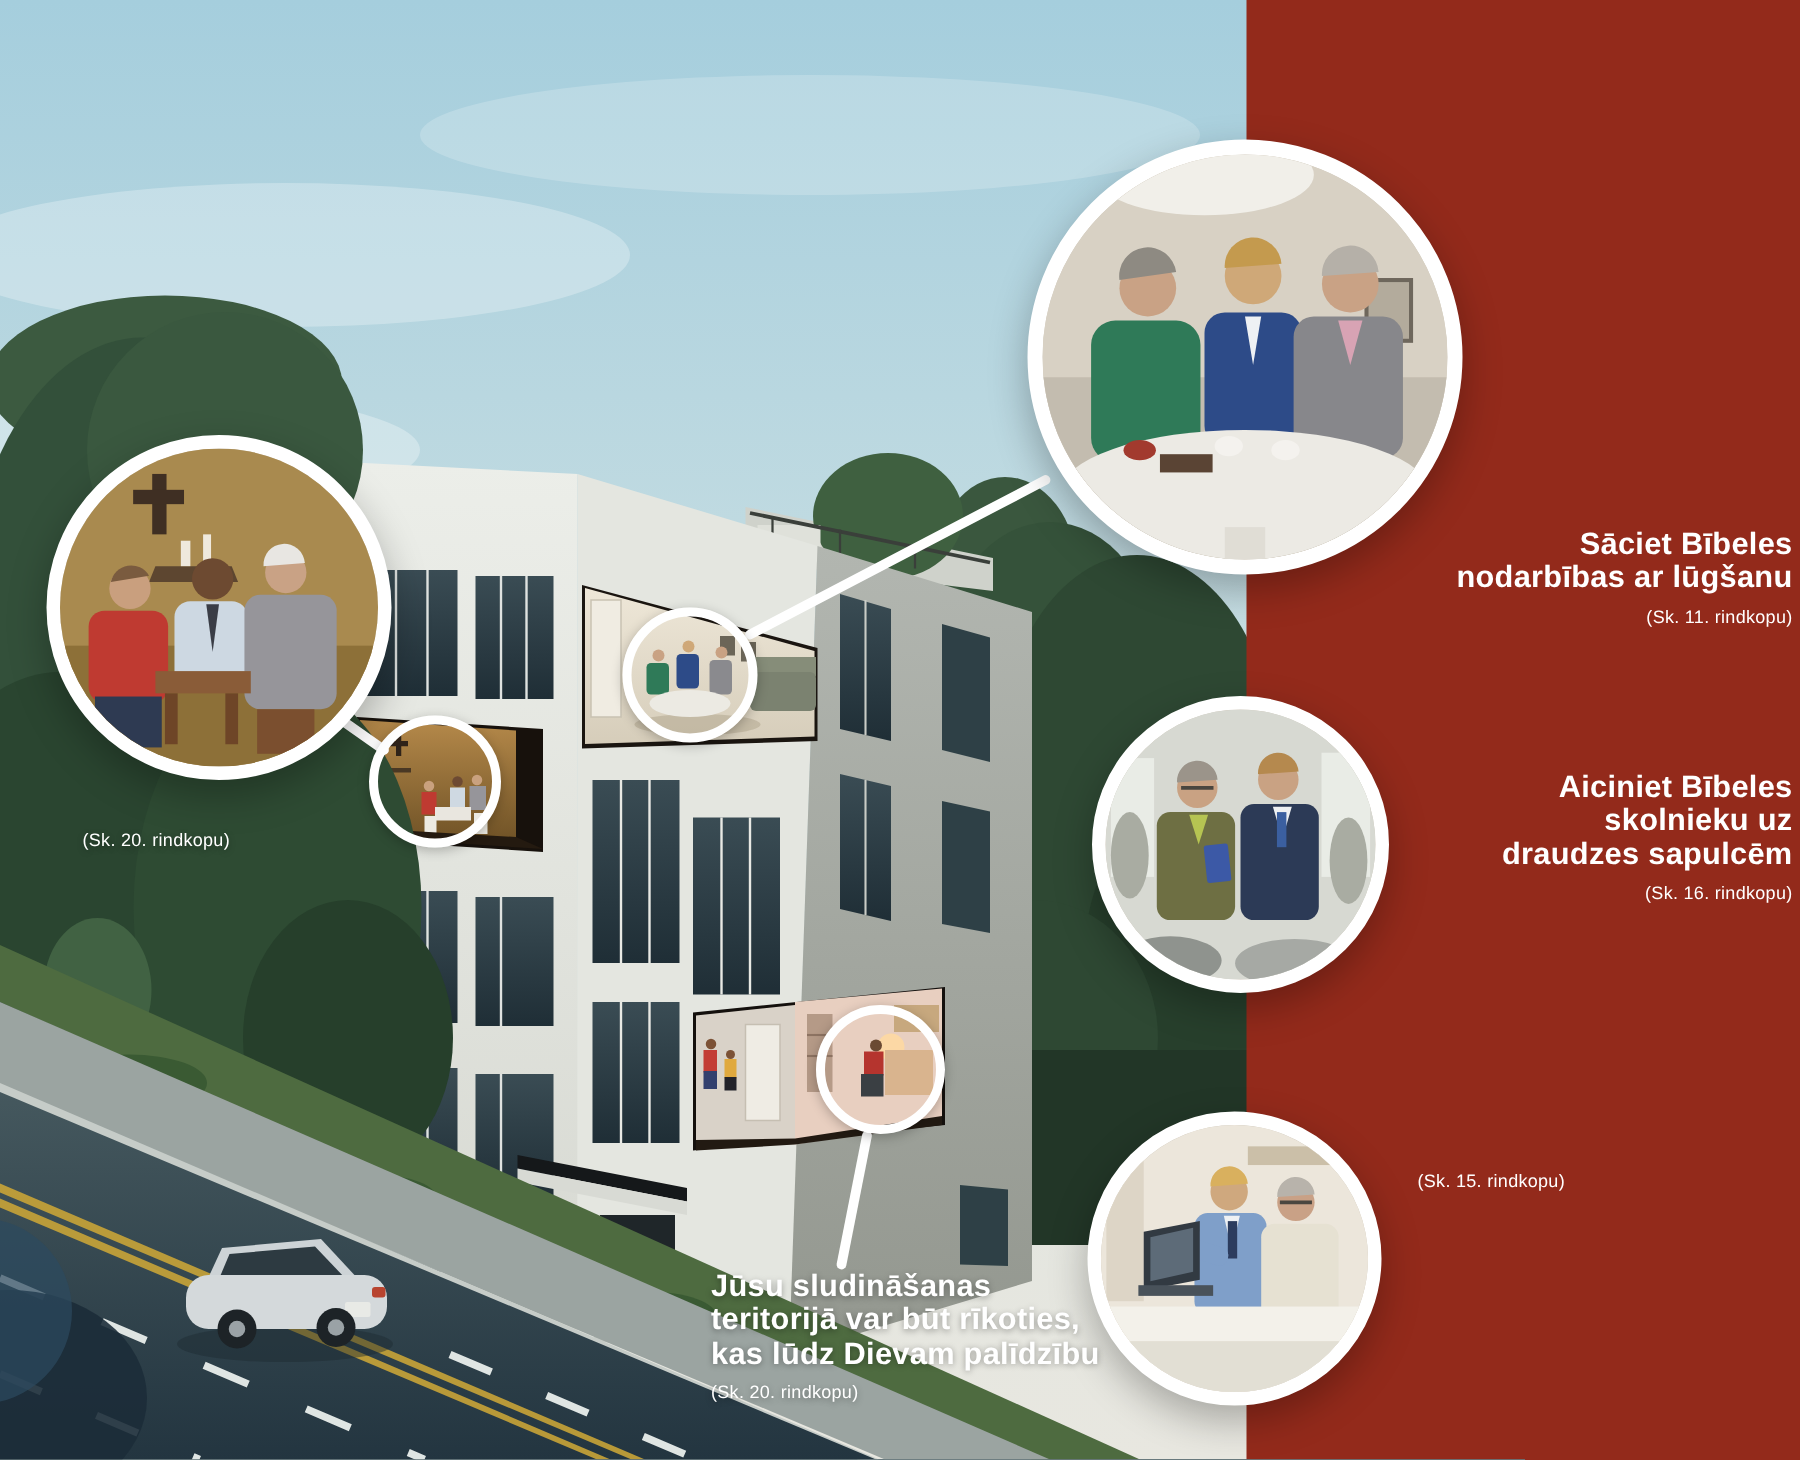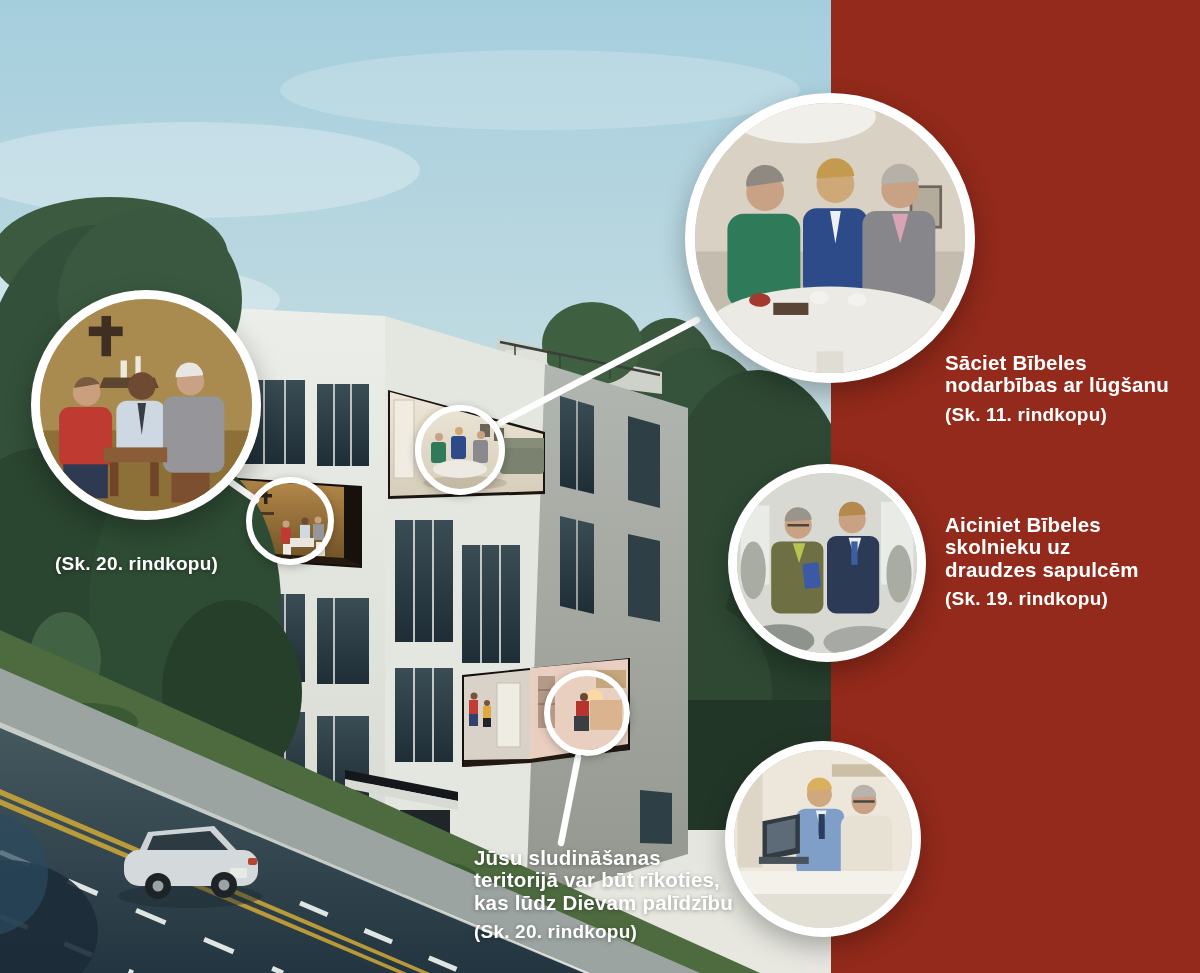--- a/index.html
+++ b/index.html
@@ -17,21 +17,21 @@
   .circle-bottomright{left:725px;top:741px;width:196px;height:196px;}
   
   .ring{position:absolute;border-radius:50%;border:6px solid #fff;box-sizing:border-box;
         background:transparent;box-shadow:0 2px 8px rgba(0,0,0,.25);}
   .ring-a{left:415px;top:405px;width:90px;height:90px;}
   .ring-b{left:246px;top:477px;width:88px;height:88px;}
   .ring-c{left:544px;top:670px;width:86px;height:86px;}
   
   .callout{position:absolute;color:var(--callout-text,#ffffff);}
   .c-text{white-space:pre-line;font-weight:700;font-size:20.5px;line-height:22.4px;letter-spacing:.2px;}
-  .c-ref{font-weight:700;font-size:19px;margin-top:7px;letter-spacing:.2px;}
+  .c-ref{font-weight:400;font-size:12px;margin-top:7px;letter-spacing:.2px;}
   .on-photo .c-text,.on-photo .c-ref{text-shadow:0 1px 4px rgba(0,0,0,.35);}
 </style>
 </head>
 <body>
 
 <div class="canvas">
 
   <svg class="scene" viewBox="0 0 1200 973" aria-hidden="true">
     <defs>
       <linearGradient id="sky" x1="0" y1="0" x2="0" y2="1">
@@ -375,34 +375,35 @@
       <rect x="14" y="60" width="28" height="4" fill="#49525a"></rect>
       <rect x="0" y="68" width="100" height="13" fill="#f3f1ea"></rect>
       <rect x="0" y="81" width="100" height="19" fill="#e2dfd4"></rect>
     </svg>
   </div>
 
   <div class="callout on-photo" style="left:55px;top:546px;width:230px;">
     <div class="c-ref">(Sk. 20. rindkopu)</div>
   </div>
 
-  <div class="callout" style="left:945px;top:352px;width:250px;">
+  <div class="callout" style="left:945px;top:352px;width:250px;text-align:right;">
     <div class="c-text">Sāciet Bībeles
 nodarbības ar lūgšanu</div>
     <div class="c-ref">(Sk. 11. rindkopu)</div>
   </div>
 
-  <div class="callout" style="left:945px;top:514px;width:250px;">
+  <div class="callout" style="left:945px;top:514px;width:250px;text-align:right;">
     <div class="c-text">Aiciniet Bībeles
 skolnieku uz
 draudzes sapulcēm</div>
-    <div class="c-ref">(Sk. 19. rindkopu)</div>
+    <div class="c-ref">(Sk. 16. rindkopu)</div>
   </div>
 
   <div class="callout" style="left:945px;top:773px;width:250px;">
+    <div class="c-ref">(Sk. 15. rindkopu)</div>
   </div>
 
   <div class="callout on-photo" style="left:474px;top:847px;width:280px;">
     <div class="c-text">Jūsu sludināšanas
 teritorijā var būt rīkoties,
 kas lūdz Dievam palīdzību</div>
     <div class="c-ref">(Sk. 20. rindkopu)</div>
   </div>
 
 </div>

